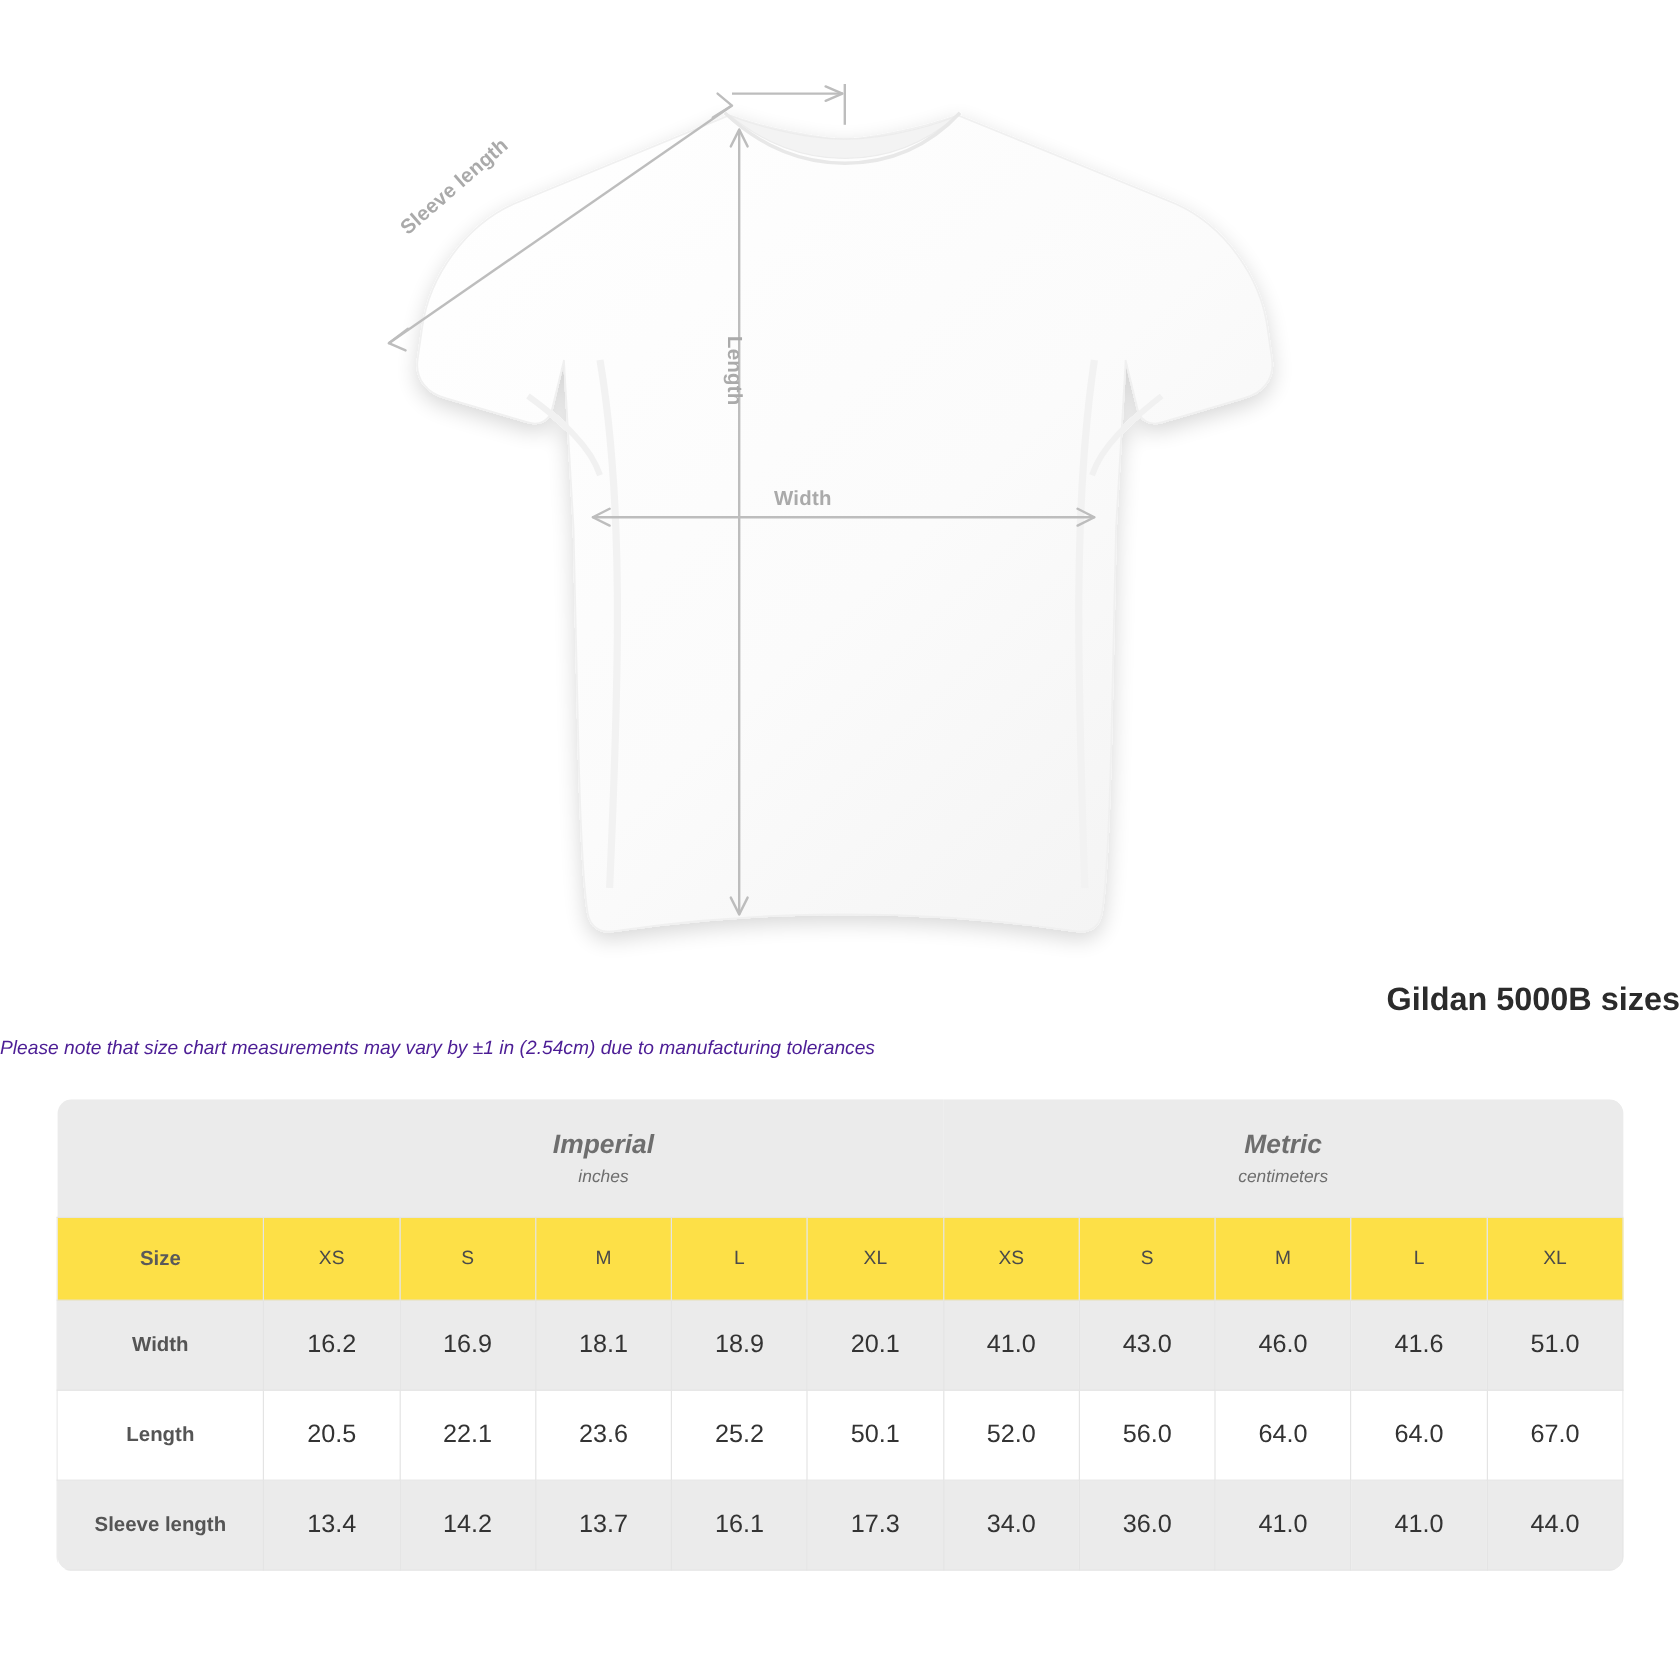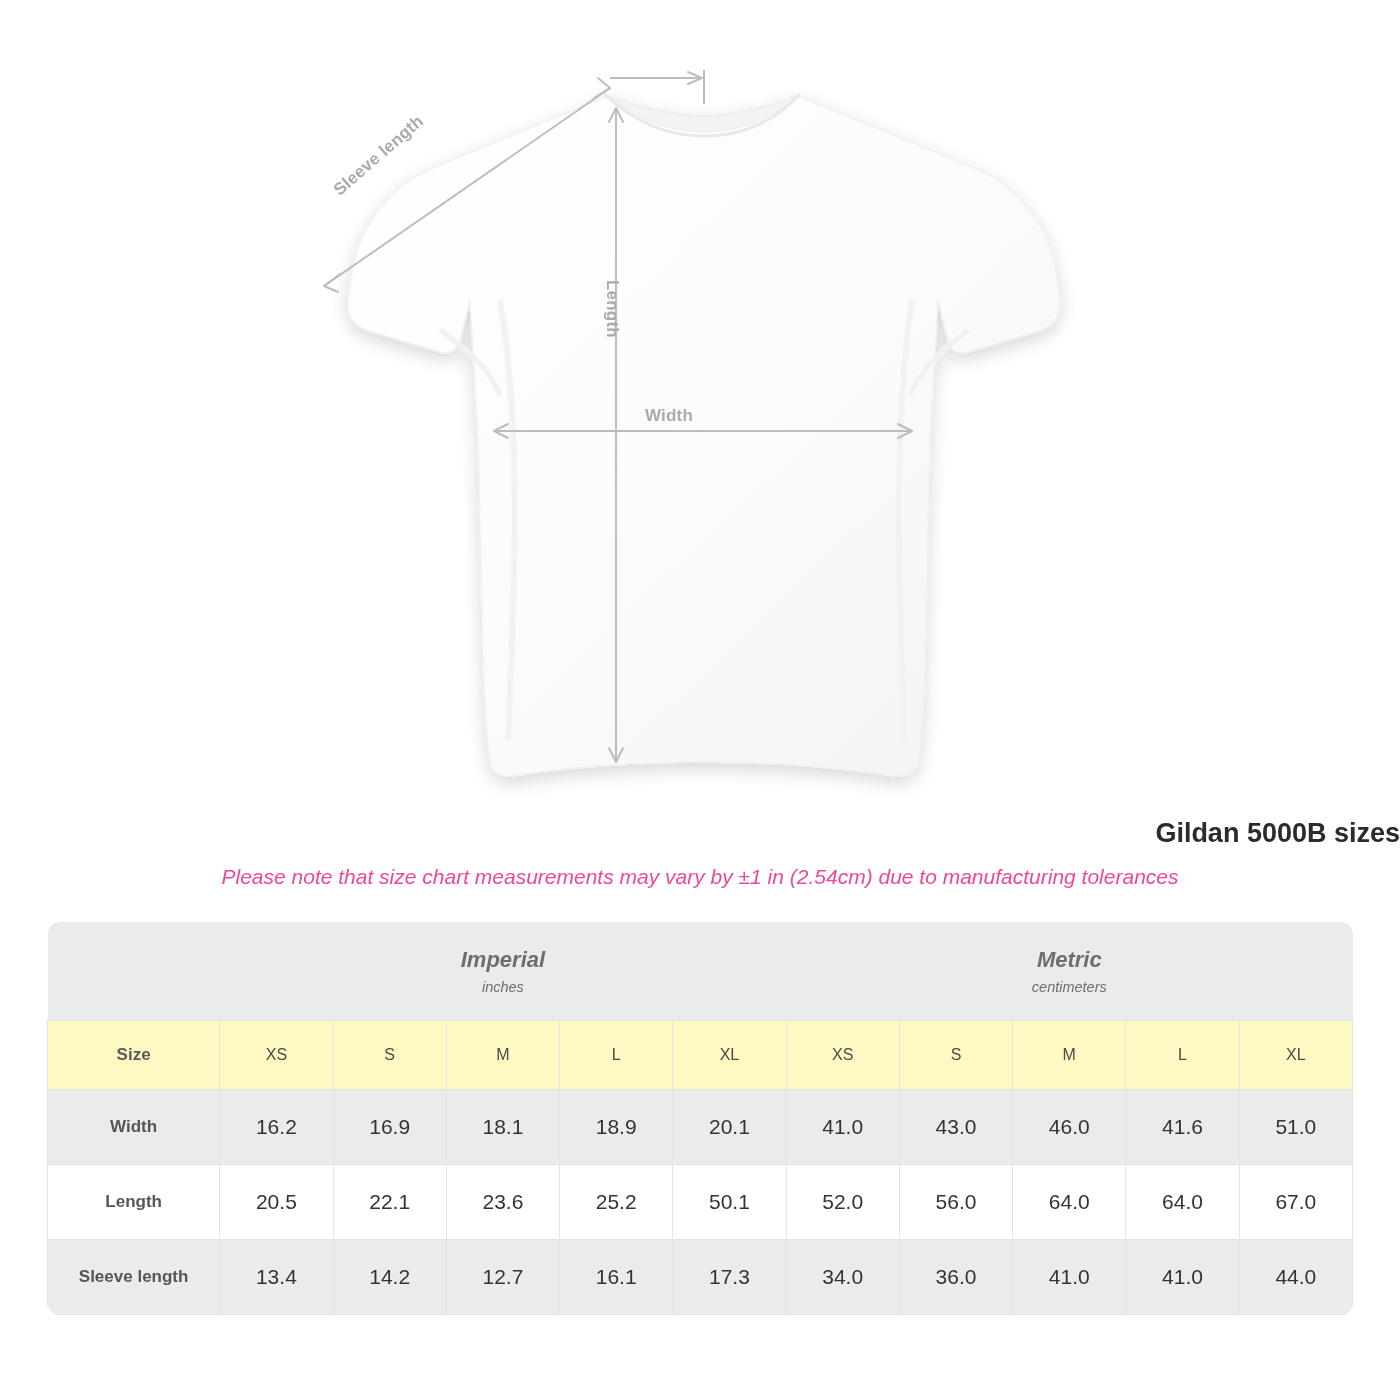--- a/index.html
+++ b/index.html
@@ -58,24 +58,23 @@
 
   
   .title {
     text-align: right;
     font-size: 27px;
     font-weight: bold;
     color: #2b2b2b;
     margin-top: 8px;
   }
   .subtitle {
-    text-align: center;
-    font-size: 21px;
+    font-size: 16px;
     font-style: italic;
-    color: #ec4899;
+    color: #4c1d95;
     margin-top: 16px;
   }
 
   
   .table-wrap {
     margin: 33px 47px 0 47px;
     border-radius: 12px;
     overflow: hidden;
   }
   table.size-table {
@@ -109,21 +108,21 @@
   .unit-sub {
     font-size: 14.5px;
     font-style: italic;
     color: #6e6e6e;
     margin-top: 6px;
   }
   .hdr-row td {
     height: 66px;
     font-size: 16px;
     color: #4a4a4a;
-    background: #fef9c3;
+    background: #fde047;
   }
   .hdr-row td.rowlabel {
     font-weight: bold;
     color: #5a5a5a;
   }
   .data-row td {
     height: 72px;
     font-size: 21px;
     color: #333333;
   }
@@ -306,21 +305,21 @@
         <td>56.0</td>
         <td>64.0</td>
         <td>64.0</td>
         <td>67.0</td>
       </tr>
 
       <tr class="data-row shade">
         <td class="rowlabel">Sleeve length</td>
         <td>13.4</td>
         <td>14.2</td>
-        <td>12.7</td>
+        <td>13.7</td>
         <td>16.1</td>
         <td>17.3</td>
         <td>34.0</td>
         <td>36.0</td>
         <td>41.0</td>
         <td>41.0</td>
         <td>44.0</td>
       </tr>
     </tbody>
       </table>

